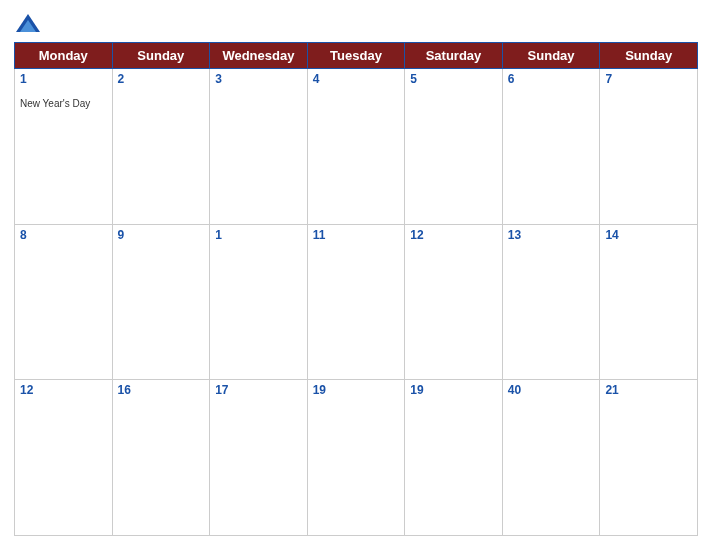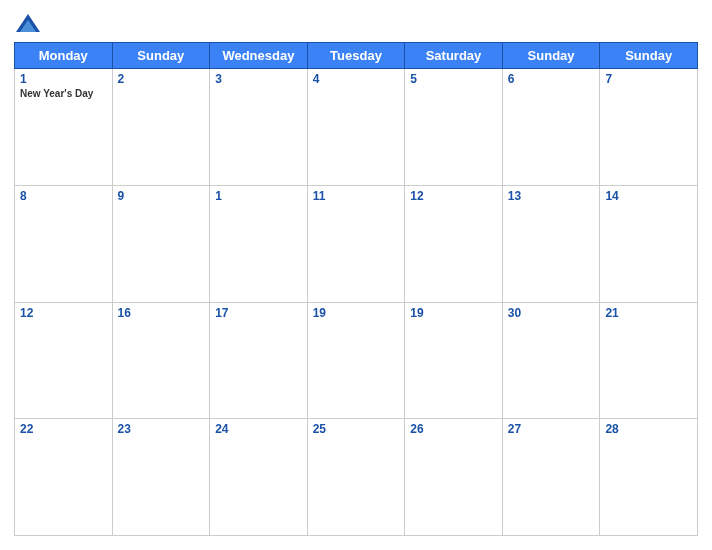--- a/index.html
+++ b/index.html
@@ -57,21 +57,21 @@
       text-align: right;
     }
 
     .calendar-table {
       width: 100%;
       border-collapse: collapse;
       flex: 1;
     }
 
     .calendar-table thead tr th {
-      background-color: #3b82f6;
+      background-color: #7f1d1d;
       color: #fff;
       font-size: 13px;
       font-weight: bold;
       padding: 5px 4px;
       border: 1px solid #1a52a8;
       text-align: center;
     }
 
     .calendar-table tbody tr td {
       border: 1px solid #ccc;
@@ -84,23 +84,22 @@
     .day-number {
       font-size: 12px;
       color: #1a52a8;
       font-weight: bold;
       display: block;
     }
 
     .holiday-label {
       font-size: 10px;
       color: #333;
-      margin-top: 2px;
+      margin-top: 12px;
       display: block;
-      font-weight: bold;
     }
 
     .empty-cell {
       background: #fff;
     }
   </style>
 </head>
 <body>
 
 <div class="top-bar">
@@ -191,43 +190,20 @@
         <td>
           <span class="day-number">17</span>
         </td>
         <td>
           <span class="day-number">19</span>
         </td>
         <td>
           <span class="day-number">19</span>
         </td>
         <td>
-          <span class="day-number">30</span>
+          <span class="day-number">40</span>
         </td>
         <td>
           <span class="day-number">21</span>
-        </td>
-      </tr>
-      <tr>
-        <td>
-          <span class="day-number">22</span>
-        </td>
-        <td>
-          <span class="day-number">23</span>
-        </td>
-        <td>
-          <span class="day-number">24</span>
-        </td>
-        <td>
-          <span class="day-number">25</span>
-        </td>
-        <td>
-          <span class="day-number">26</span>
-        </td>
-        <td>
-          <span class="day-number">27</span>
-        </td>
-        <td>
-          <span class="day-number">28</span>
         </td>
       </tr>
     </tbody>
 </table>
 
 </body></html>

